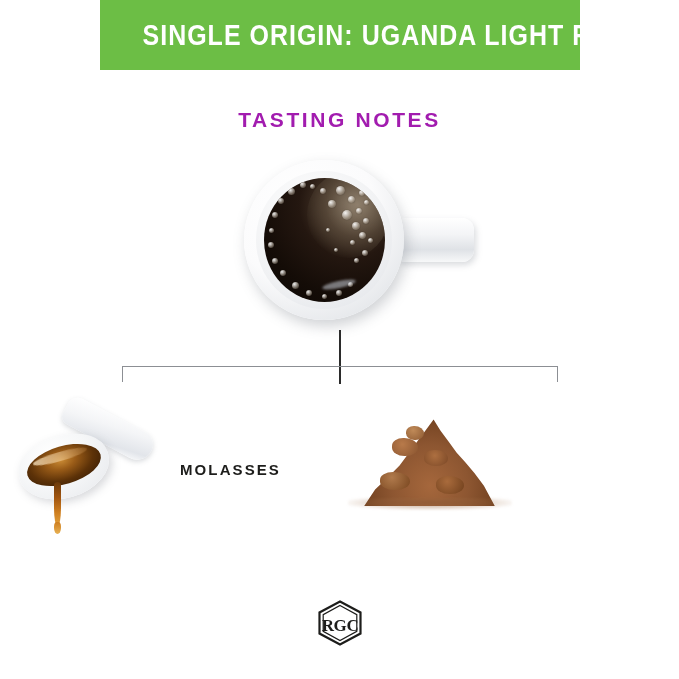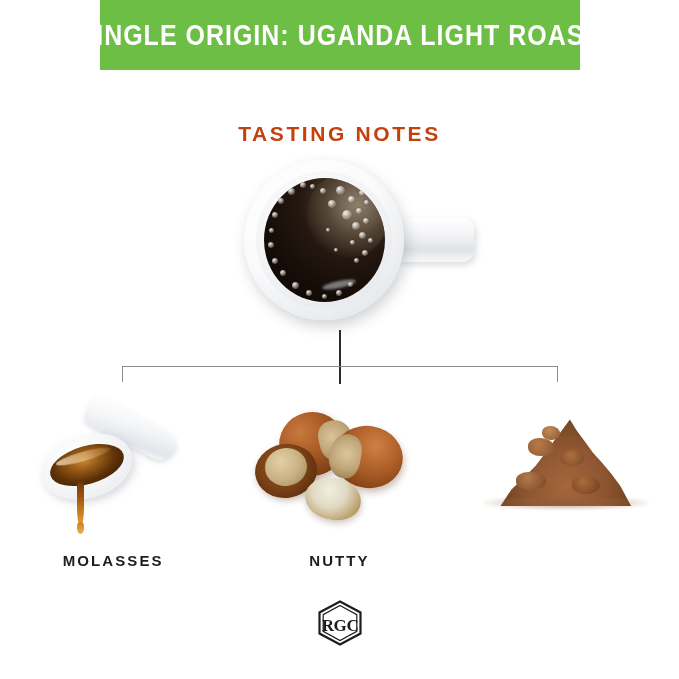--- a/index.html
+++ b/index.html
@@ -23,21 +23,21 @@
   
   .banner {
     position: absolute;
     left: 100px;
     top: 0;
     width: 480px;
     height: 70px;
     background: #6cbe45;
     display: flex;
     align-items: center;
-    justify-content: center;
+    justify-content: flex-start;
   }
   .banner-title {
     color: #ffffff;
     font-family: "Liberation Sans Narrow", "Liberation Sans", sans-serif;
     font-size: 29px;
     font-weight: bold;
     letter-spacing: 1.2px;
     text-transform: uppercase;
     transform: scaleX(0.86);
     white-space: nowrap;
@@ -47,23 +47,22 @@
   
   .section-title {
     position: absolute;
     left: 0;
     right: 0;
     top: 108px;
     text-align: center;
     font-size: 21px;
     font-weight: bold;
     letter-spacing: 2.6px;
-    color: #c2410c;
+    color: #a21caf;
     text-transform: uppercase;
-    margin-top: 14px;
   }
 
   
   .cup-wrap {
     position: absolute;
     left: 236px;
     top: 160px;
     width: 250px;
     height: 160px;
   }
@@ -175,21 +174,21 @@
   .notes {
     position: absolute;
     left: 0;
     right: 0;
     top: 386px;
     display: flex;
   }
   .note {
     flex: 1 1 0;
     display: flex;
-    flex-direction: column;
+    flex-direction: row;
     align-items: center;
   }
   .note-art {
     width: 180px;
     height: 150px;
     position: relative;
   }
   .note-label {
     margin-top: 16px;
     font-size: 15px;
@@ -423,32 +422,20 @@
         <div class="spoon-handle"></div>
         <div class="spoon-bowl"></div>
         <div class="spoon-syrup"></div>
         <div class="spoon-syrup-hl"></div>
         <div class="spoon-drip"></div>
         <div class="spoon-drip-tip"></div>
       </div>
       <div class="note-label">MOLASSES</div>
     </div>
 
-    <div class="note">
-      <div class="note-art">
-        <div class="nut nut-a"></div>
-        <div class="nut-a-cap"></div>
-        <div class="nut nut-b"></div>
-        <div class="nut-b-cap"></div>
-        <div class="shell-open"></div>
-        <div class="kernel-in-shell"></div>
-        <div class="kernel-front"></div>
-      </div>
-      <div class="note-label">NUTTY</div>
-    </div>
 
     <div class="note">
       <div class="note-art">
         <div class="cocoa-heap"></div>
         <div class="cocoa-tex" style="left:52px;top:52px;width:26px;height:18px;background:radial-gradient(circle at 40% 35%,#b87a4a,#8a5530);"></div>
         <div class="cocoa-tex" style="left:84px;top:64px;width:24px;height:16px;background:radial-gradient(circle at 45% 35%,#ad6f40,#7a4726);"></div>
         <div class="cocoa-tex" style="left:40px;top:86px;width:30px;height:18px;background:radial-gradient(circle at 40% 30%,#b07murky,#79461f);background:radial-gradient(circle at 40% 30%,#b07a4c,#79461f);"></div>
         <div class="cocoa-tex" style="left:96px;top:90px;width:28px;height:18px;background:radial-gradient(circle at 40% 30%,#a96b3c,#6f3f1c);"></div>
         <div class="cocoa-tex" style="left:66px;top:40px;width:18px;height:14px;background:radial-gradient(circle at 40% 30%,#c08a58,#8d5a32);"></div>
         <div class="cocoa-dust"></div>

